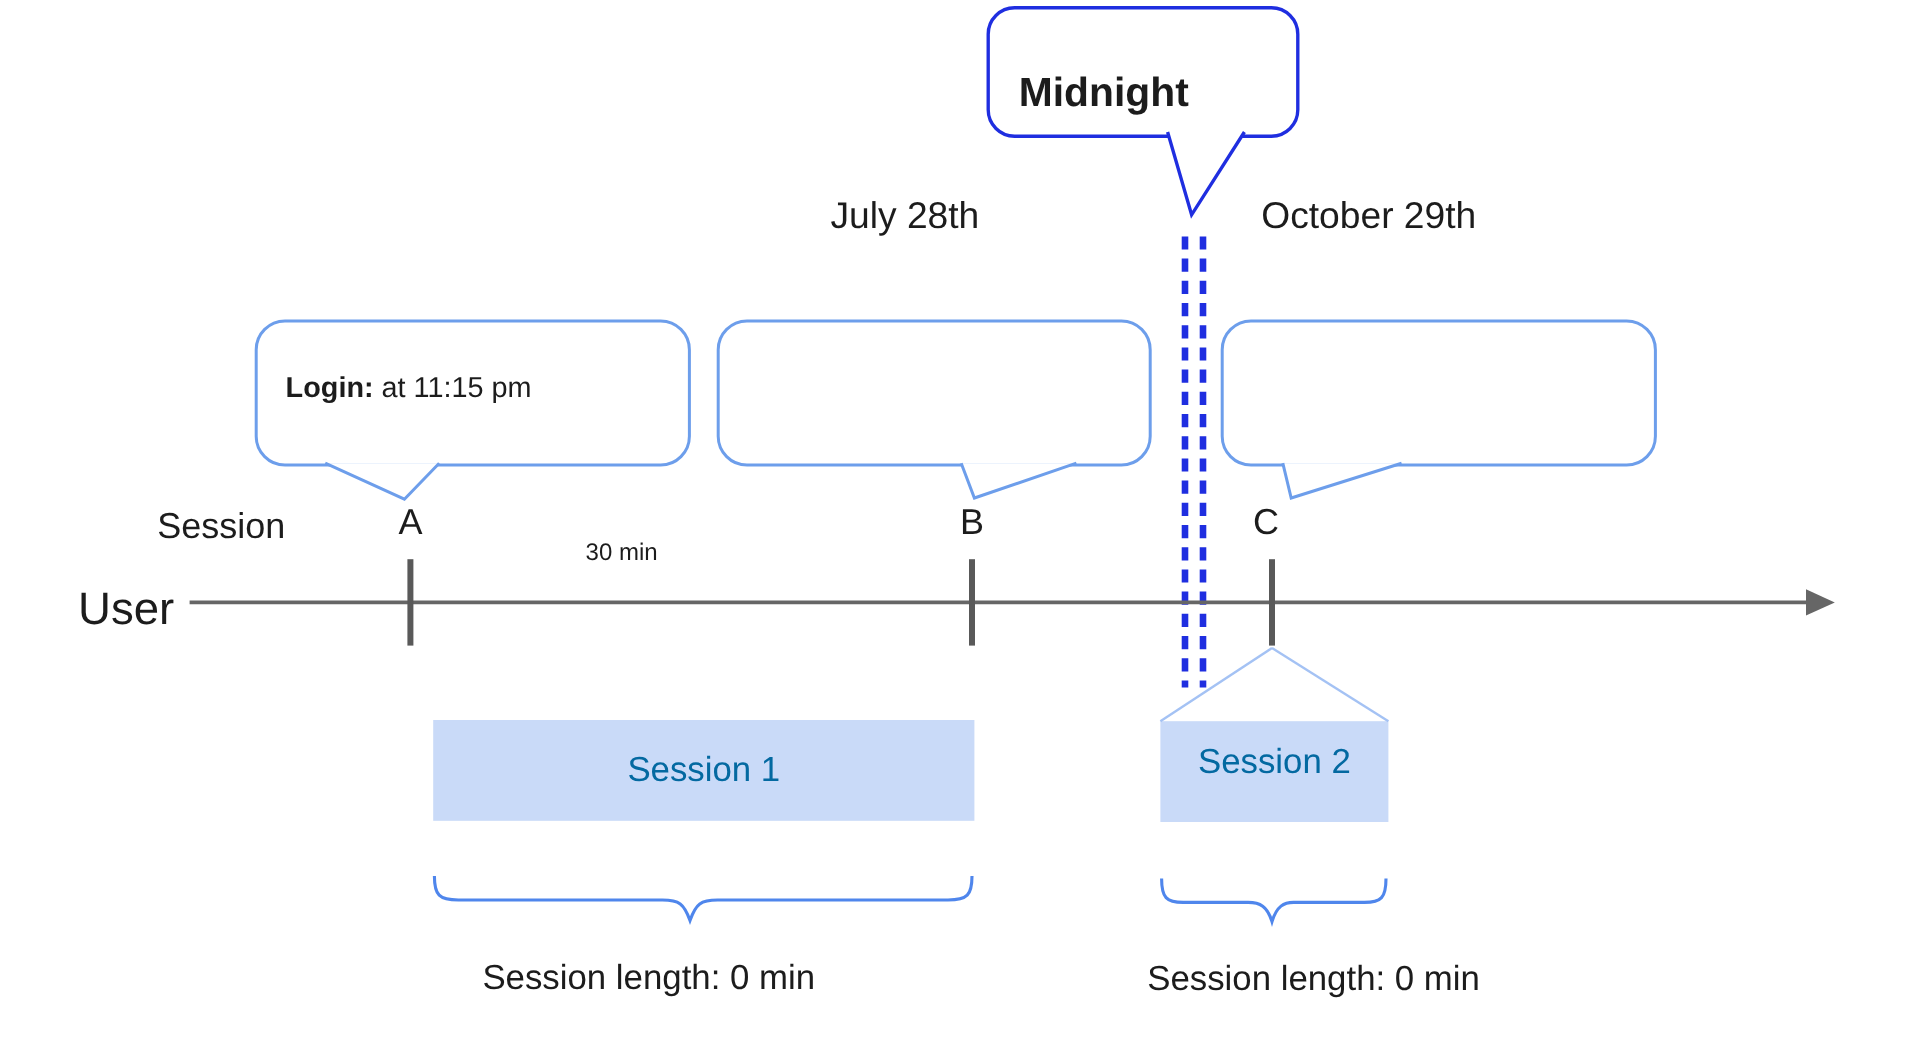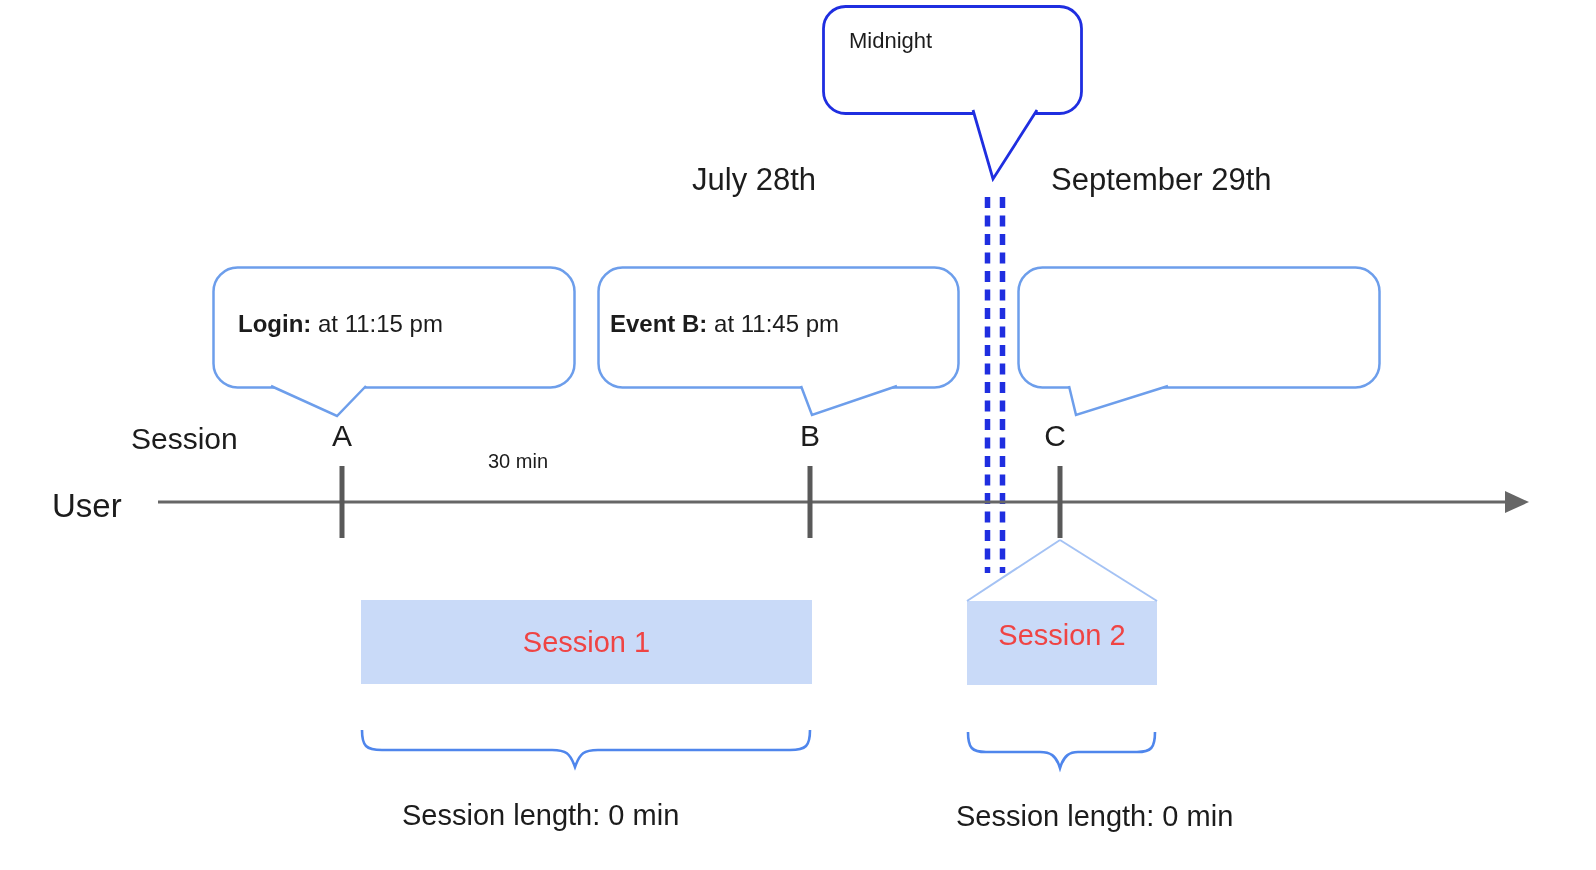--- a/index.html
+++ b/index.html
@@ -6,38 +6,38 @@
   body { background: #ffffff; font-family: "Liberation Sans", sans-serif; }
   .canvas {
     position: relative;
     width: 1596px;
     height: 870px;
     background: #ffffff;
     overflow: hidden;
   }
   .shapes { position: absolute; left: 0; top: 0; }
   .txt { position: absolute; color: #1c1c1c; white-space: nowrap; line-height: 1.15; }
-  .midnight-label { left: 849px; top: 28px; font-size: 22px; font-weight: normal; }
+  .midnight-label { left: 849px; top: 58px; font-size: 34px; font-weight: bold; }
   .date-left  { left: 692px; top: 162px; font-size: 31px; }
   .date-right { left: 1051px; top: 162px; font-size: 31px; }
   .bubble-text { font-size: 24px; }
   .bubble-text b { font-weight: bold; }
   .bubble-text-login  { left: 238px;  top: 310px; }
   .bubble-text-eventb { left: 610px;  top: 310px; }
   .bubble-text-logout { left: 1042px; top: 310px; }
   .events-label { left: 131px; top: 422px; font-size: 30px; }
-  .user-label   { left: 52px;  top: 487px; font-size: 33px; }
+  .user-label   { left: 65px;  top: 487px; font-size: 38px; }
   .marker { font-size: 30px; transform: translateX(-50%); top: 419px; }
   .marker-a { left: 342px; }
   .marker-b { left: 810px; }
   .marker-c { left: 1055px; }
   .interval-label { left: 518px; top: 450px; font-size: 20px; transform: translateX(-50%); }
   .session-label {
     position: absolute; display: flex; align-items: center; justify-content: center;
-    color: #ef4444; font-size: 29px;
+    color: #0369a1; font-size: 29px;
   }
   .session-label-1 { left: 361px; top: 600px; width: 451px; height: 84px; }
   .session-label-2 { left: 967px; top: 601px; width: 190px; height: 69px; }
   .length-label { font-size: 29px; margin-left: 48px; }
   .length-label-1 { left: 354px; top: 799px; }
   .length-label-2 { left: 908px; top: 800px; }
 </style>
 </head>
 <body>
 
@@ -75,25 +75,24 @@
 
     <path d="M 362 730 C 362 746 366 750 382 750 L 552 750 C 566 750 570 753 575 767
              C 580 753 584 750 598 750 L 790 750 C 806 750 810 746 810 730" fill="none" stroke="#4f86ec" stroke-width="2.6"></path>
     <path d="M 968 732 C 968 748 972 752 986 752 L 1040 752 C 1050 752 1056 755 1060 768
              C 1064 755 1070 752 1078 752 L 1137 752 C 1151 752 1155 748 1155 732" fill="none" stroke="#4f86ec" stroke-width="2.6"></path>
   </svg>
 
   <div class="txt midnight-label">Midnight</div>
 
   <div class="txt date-left">July 28th</div>
-  <div class="txt date-right">September 29th</div>
+  <div class="txt date-right">October 29th</div>
 
   <div class="txt bubble-text bubble-text-login"><b>Login:</b><span> at 11:15 pm</span></div>
 
-  <div class="txt bubble-text bubble-text-eventb"><b>Event B:</b><span> at 11:45 pm</span></div>
 
 
   <div class="txt events-label">Session</div>
   <div class="txt user-label">User</div>
 
   <div class="txt marker marker-a">A</div>
   <div class="txt marker marker-b">B</div>
   <div class="txt marker marker-c">C</div>
 
   <div class="txt interval-label">30 min</div>

